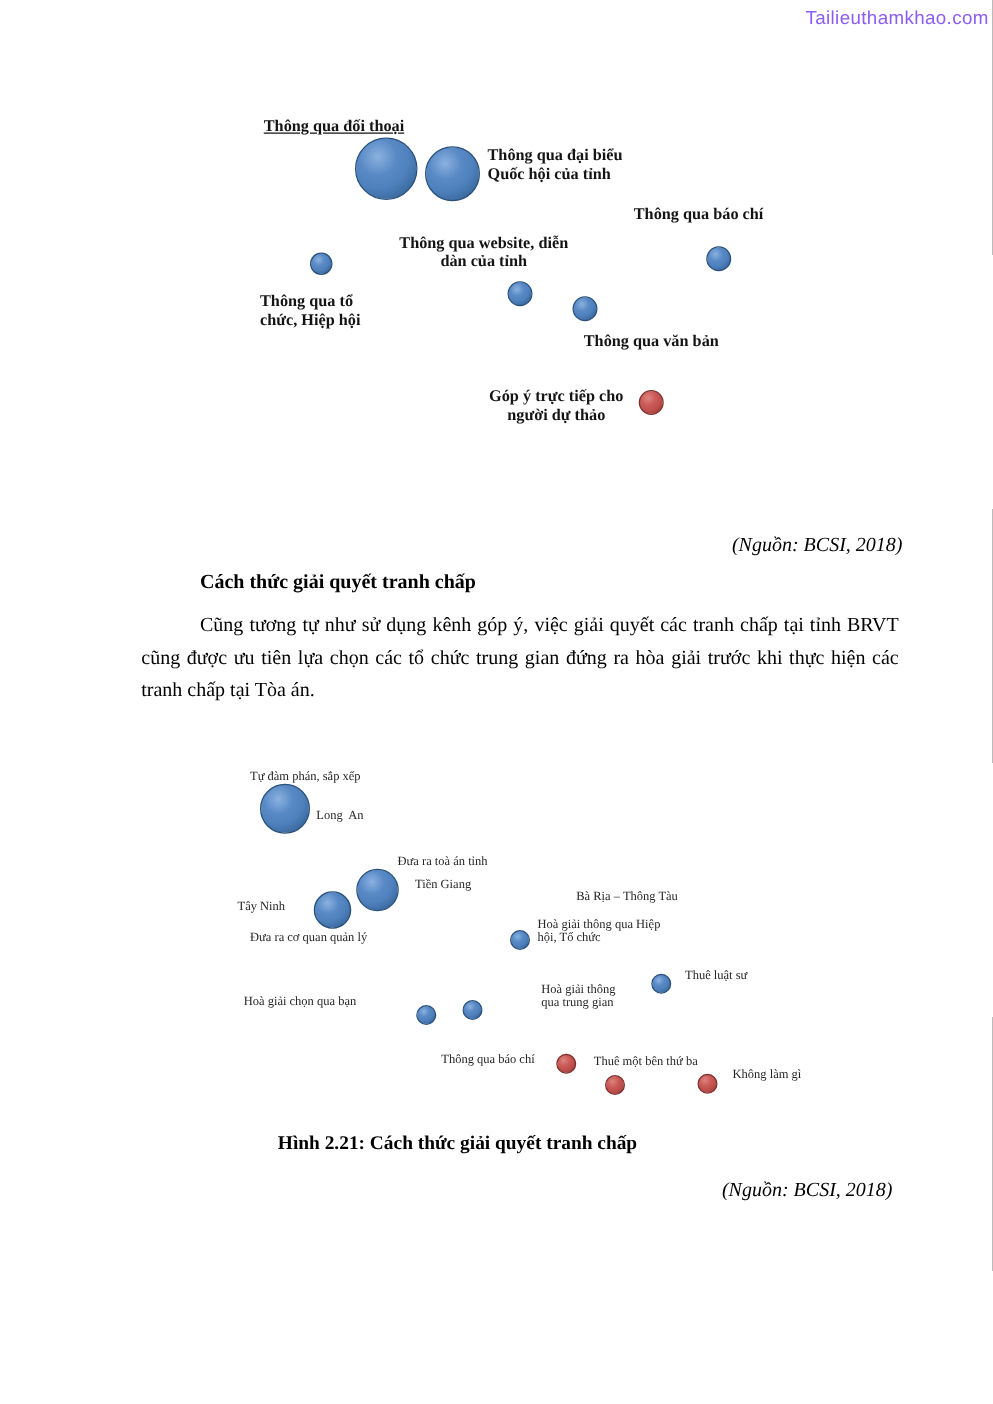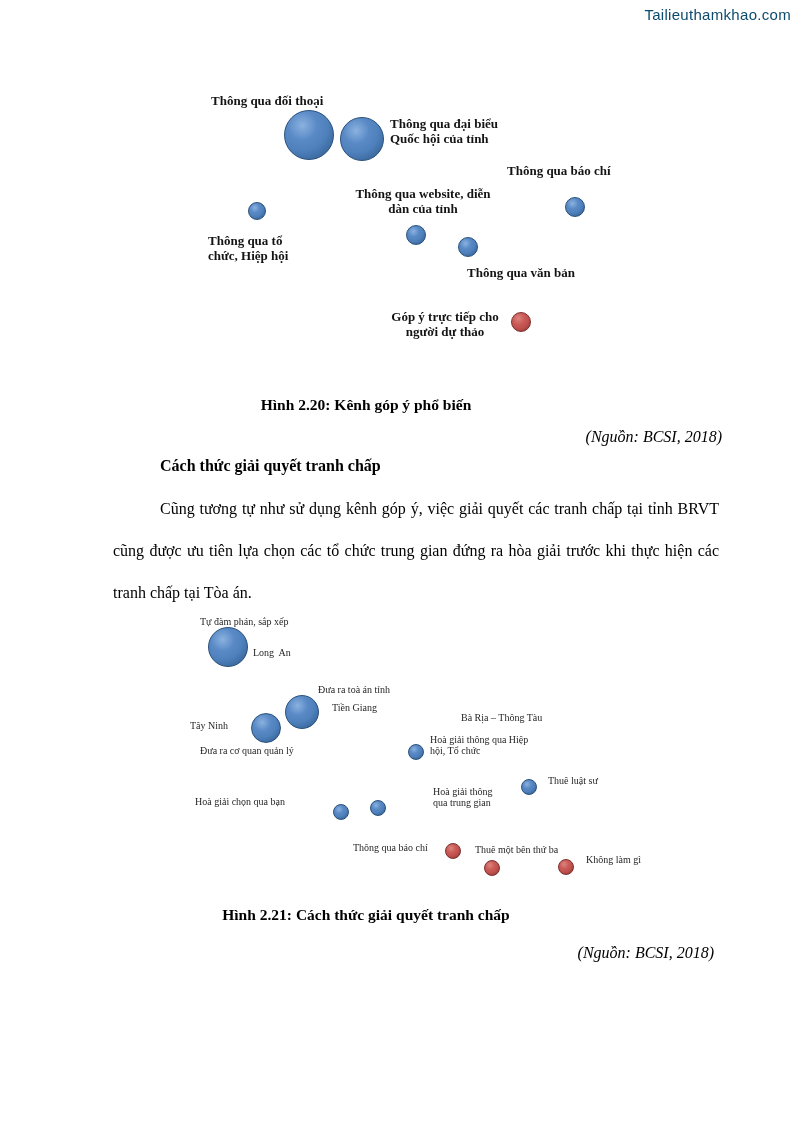--- a/index.html
+++ b/index.html
@@ -4,21 +4,21 @@
 <style>
   html,body { margin:0; padding:0; background:#888; }
   .page {
     position:relative; width:794px; height:1123px; margin:0 auto;
     background:#ffffff; overflow:hidden;
     font-family:"Liberation Serif", serif; color:#000;
   }
   .watermark {
     position:absolute; top:6px; right:3px;
     font-family:"Liberation Sans", sans-serif;
-    font-size:15px; color:#0c4a6e; letter-spacing:0.3px;
+    font-size:15px; color:#8b5cf6; letter-spacing:0.3px;
   }
   .chart { position:absolute; }
   .chart--1 { left:190px; top:80px;  width:440px; height:270px; }
   .chart--2 { left:185px; top:608px; width:480px; height:285px; }
   .bubble { position:absolute; border-radius:50%; box-sizing:border-box; }
   .bubble--blue {
     background: radial-gradient(circle at 36% 30%, #8bb2e0 0%, #5a8ac6 32%, #4f81bd 55%, #3a689c 82%, #2d5685 100%);
     border:1px solid #28507b;
   }
   .bubble--red {
@@ -30,53 +30,52 @@
   .chart--2 .bubble-label { font-size:10px;  line-height:11px;   font-weight:500; color:#262626; }
   .caption { position:absolute; left:0; width:732px; text-align:center; font-weight:bold; font-size:15.5px; }
   .caption--1 { top:396px; }
   .caption--2 { top:906px; }
   .source { position:absolute; font-style:italic; font-size:16px; }
   .source--1 { top:428px; right:72px; }
   .source--2 { top:944px; right:80px; }
   .heading { position:absolute; left:160px; top:457px; font-weight:bold; font-size:16px; }
   .paragraph {
     position:absolute; left:113px; top:488px; width:606px;
-    font-size:16px; line-height:42px; text-align:justify; text-indent:47px;
+    font-size:16px; line-height:26px; text-align:justify; text-indent:47px;
   }
   .page-number { position:absolute; left:113px; top:1037px; width:606px; text-align:center; font-size:14.5px; }
 </style>
 </head>
 <body>
 
 <div class="page">
 
   <div class="watermark">Tailieuthamkhao.com</div>
 
   <div class="chart chart--1">
       <div class="bubble bubble--blue" style="left: 94px; top: 30px; width: 50px; height: 50px;"></div>
-      <div class="bubble-label" style="left: 21px; top: 14px; width: 125px; text-align: left;">Thông qua đối thoại</div>
+      <div class="bubble-label" style="left: 21px; top: 14px; width: 125px; text-align: left; text-decoration: underline;">Thông qua đối thoại</div>
       <div class="bubble bubble--blue" style="left: 150px; top: 37px; width: 44px; height: 44px;"></div>
       <div class="bubble-label" style="left: 200px; top: 37px; width: 120px; text-align: left;">Thông qua đại biểu
 Quốc hội của tỉnh</div>
       <div class="bubble bubble--blue" style="left: 375px; top: 117px; width: 20px; height: 20px;"></div>
       <div class="bubble-label" style="left: 317px; top: 84px; width: 115px; text-align: left;">Thông qua báo chí</div>
       <div class="bubble bubble--blue" style="left: 216px; top: 145px; width: 20px; height: 20px;"></div>
-      <div class="bubble-label" style="left: 122px; top: 107px; width: 150px; text-align: center; margin-left: 36px;">Thông qua website, diễn
+      <div class="bubble-label" style="left: 122px; top: 107px; width: 150px; text-align: center;">Thông qua website, diễn
 dàn của tỉnh</div>
       <div class="bubble bubble--blue" style="left: 58px; top: 122px; width: 18px; height: 18px;"></div>
       <div class="bubble-label" style="left: 18px; top: 154px; width: 95px; text-align: left;">Thông qua tổ
 chức, Hiệp hội</div>
       <div class="bubble bubble--blue" style="left: 268px; top: 157px; width: 20px; height: 20px;"></div>
       <div class="bubble-label" style="left: 277px; top: 186px; width: 120px; text-align: left;">Thông qua văn bản</div>
       <div class="bubble bubble--red" style="left: 321px; top: 232px; width: 20px; height: 20px;"></div>
       <div class="bubble-label" style="left: 198px; top: 230px; width: 114px; text-align: center;">Góp ý trực tiếp cho
 người dự thảo</div>
     </div>
 
-  <div class="caption caption--1">Hình 2.20: Kênh góp ý phổ biến</div>
   <div class="source source--1">(Nguồn: BCSI, 2018)</div>
 
   <div class="heading">Cách thức giải quyết tranh chấp</div>
   <div class="paragraph">Cũng tương tự như sử dụng kênh góp ý, việc giải quyết các tranh chấp tại tỉnh BRVT cũng được ưu tiên lựa chọn các tổ chức trung gian đứng ra hòa giải trước khi thực hiện các tranh chấp tại Tòa án.</div>
 
   <div class="chart chart--2">
       <div class="bubble bubble--blue" style="left: 23px; top: 19px; width: 40px; height: 40px;"></div>
       <div class="bubble-label" style="left: 15px; top: 8px; width: 110px; text-align: left;">Tự đàm phán, sắp xếp</div>
       <div class="bubble-label" style="left: 68px; top: 39px; width: 55px; text-align: left;">Long  An</div>
       <div class="bubble bubble--blue" style="left: 100px; top: 87px; width: 34px; height: 34px;"></div>

